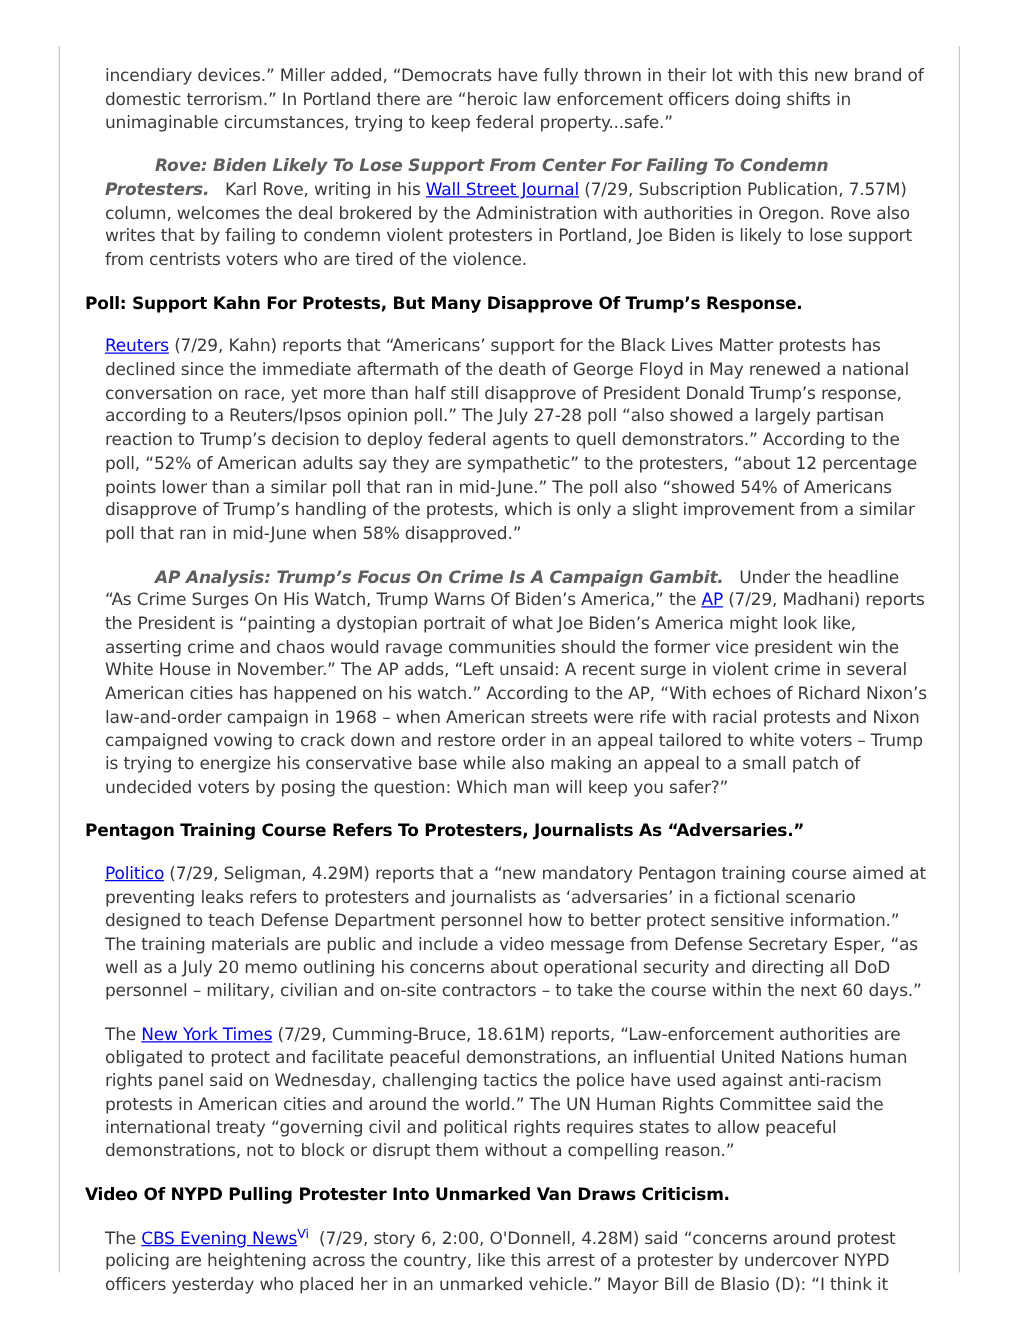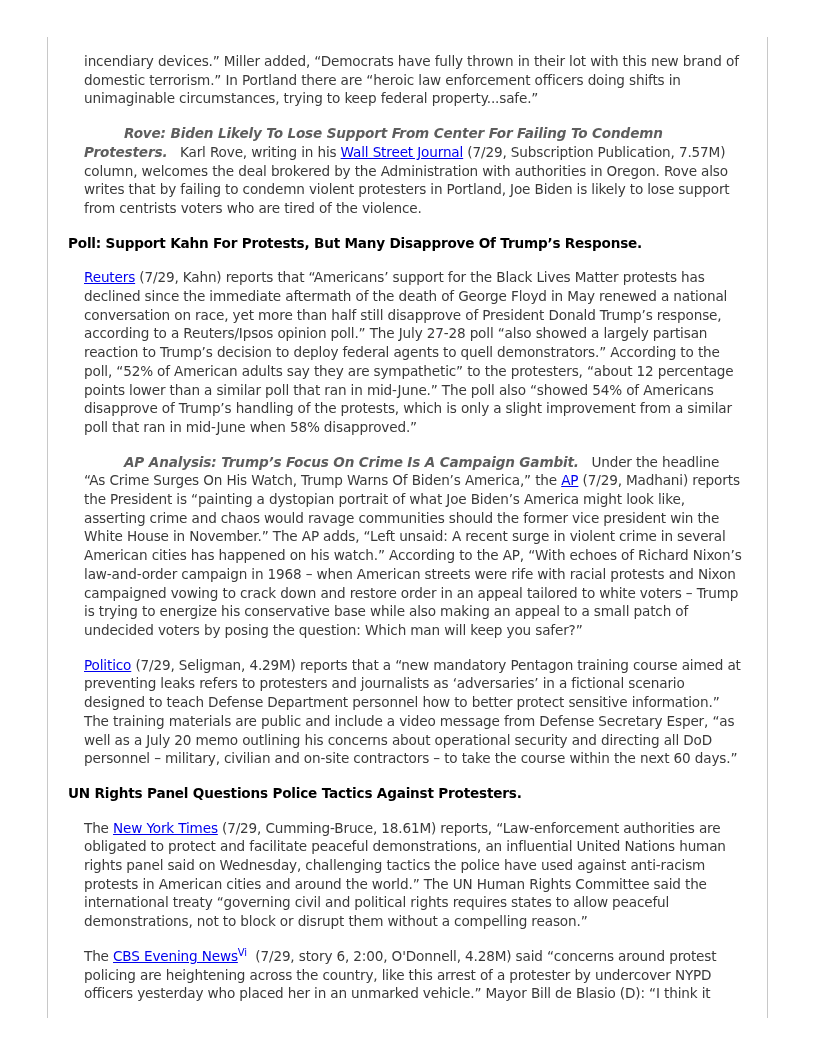--- a/index.html
+++ b/index.html
@@ -34,20 +34,21 @@
 <div class="content">
 
   <p>incendiary devices.” Miller added, “Democrats have fully thrown in their lot with this new brand of domestic terrorism.” In Portland there are “heroic law enforcement officers doing shifts in unimaginable circumstances, trying to keep federal property...safe.”</p>
 
   <p class="indent"><span class="runin">Rove: Biden Likely To Lose Support From Center For Failing To Condemn Protesters.</span><span style="white-space:pre-wrap">   Karl Rove, writing in his </span><a href="#">Wall Street Journal</a><span> (7/29, Subscription Publication, 7.57M) column, welcomes the deal brokered by the Administration with authorities in Oregon. Rove also writes that by failing to condemn violent protesters in Portland, Joe Biden is likely to lose support from centrists voters who are tired of the violence.</span></p>
 
   <h2>Poll: Support Kahn For Protests, But Many Disapprove Of Trump’s Response.</h2>
   <p><a href="#">Reuters</a><span> (7/29, Kahn) reports that “Americans’ support for the Black Lives Matter protests has declined since the immediate aftermath of the death of George Floyd in May renewed a national conversation on race, yet more than half still disapprove of President Donald Trump’s response, according to a Reuters/Ipsos opinion poll.” The July 27-28 poll “also showed a largely partisan reaction to Trump’s decision to deploy federal agents to quell demonstrators.” According to the poll, “52% of American adults say they are sympathetic” to the protesters, “about 12 percentage points lower than a similar poll that ran in mid-June.” The poll also “showed 54% of Americans disapprove of Trump’s handling of the protests, which is only a slight improvement from a similar poll that ran in mid-June when 58% disapproved.”</span></p>
   <p class="indent"><span class="runin">AP Analysis: Trump’s Focus On Crime Is A Campaign Gambit.</span><span style="white-space:pre-wrap">   Under the headline “As Crime Surges On His Watch, Trump Warns Of Biden’s America,” the </span><a href="#">AP</a><span> (7/29, Madhani) reports the President is “painting a dystopian portrait of what Joe Biden’s America might look like, asserting crime and chaos would ravage communities should the former vice president win the White House in November.” The AP adds, “Left unsaid: A recent surge in violent crime in several American cities has happened on his watch.” According to the AP, “With echoes of Richard Nixon’s law-and-order campaign in 1968 – when American streets were rife with racial protests and Nixon campaigned vowing to crack down and restore order in an appeal tailored to white voters – Trump is trying to energize his conservative base while also making an appeal to a small patch of undecided voters by posing the question: Which man will keep you safer?”</span></p>
 
+  <h2>Pentagon Training Course Refers To Protesters, Journalists As “Adversaries.”</h2>
   <p><a href="#">Politico</a><span> (7/29, Seligman, 4.29M) reports that a “new mandatory Pentagon training course aimed at preventing leaks refers to protesters and journalists as ‘adversaries’ in a fictional scenario designed to teach Defense Department personnel how to better protect sensitive information.” The training materials are public and include a video message from Defense Secretary Esper, “as well as a July 20 memo outlining his concerns about operational security and directing all DoD personnel – military, civilian and on-site contractors – to take the course within the next 60 days.”</span></p>
 
-  <h2>UN Rights Panel Questions Police Tactics Against Protesters.</h2>
   <p><span>The </span><a href="#">New York Times</a><span> (7/29, Cumming-Bruce, 18.61M) reports, “Law-enforcement authorities are obligated to protect and facilitate peaceful demonstrations, an influential United Nations human rights panel said on Wednesday, challenging tactics the police have used against anti-racism protests in American cities and around the world.” The UN Human Rights Committee said the international treaty “governing civil and political rights requires states to allow peaceful demonstrations, not to block or disrupt them without a compelling reason.”</span></p>
 
+  <h2>Video Of NYPD Pulling Protester Into Unmarked Van Draws Criticism.</h2>
   <p><span>The </span><a href="#">CBS Evening News</a><sup><a href="#" style="text-decoration:none">Vi</a></sup><span style="white-space:pre-wrap">  (7/29, story 6, 2:00, O'Donnell, 4.28M) said “concerns around protest policing are heightening across the country, like this arrest of a protester by undercover NYPD officers yesterday who placed her in an unmarked vehicle.” Mayor Bill de Blasio (D): “I think it</span></p>
 
 </div>
 
 </body></html>

